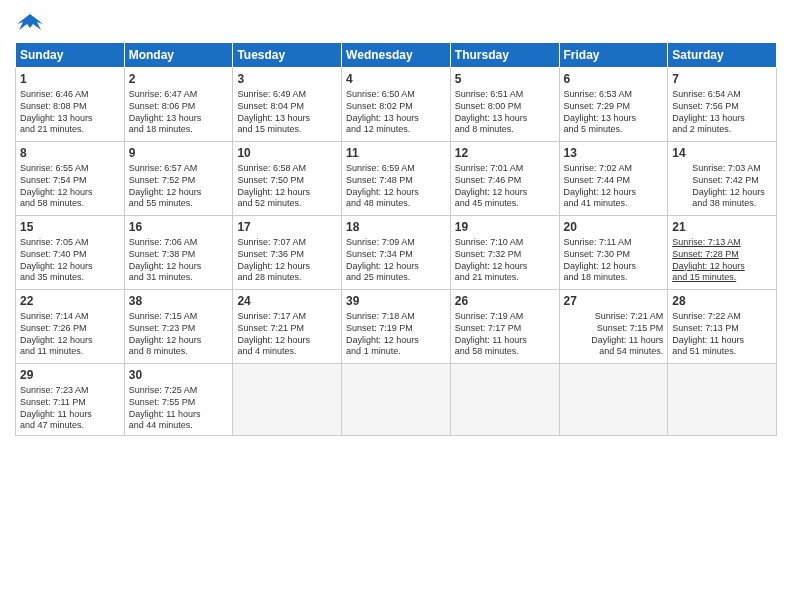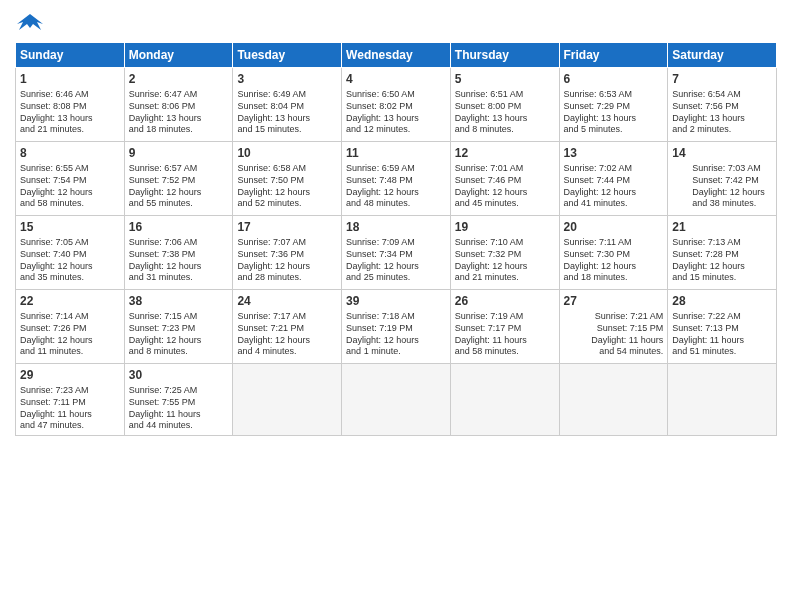--- a/index.html
+++ b/index.html
@@ -256,21 +256,21 @@
           </td>
           <td>
             <span class="day-num">20</span>
             <div class="day-info" style="white-space: pre-line;">Sunrise: 7:11 AM
 Sunset: 7:30 PM
 Daylight: 12 hours
 and 18 minutes.</div>
           </td>
           <td>
             <span class="day-num">21</span>
-            <div class="day-info" style="white-space: pre-line;">Sunrise: 7:13 AM
+            <div class="day-info" style="white-space: pre-line; text-decoration: underline;">Sunrise: 7:13 AM
 Sunset: 7:28 PM
 Daylight: 12 hours
 and 15 minutes.</div>
           </td>
         </tr>
         <tr>
           <td>
             <span class="day-num">22</span>
             <div class="day-info" style="white-space: pre-line;">Sunrise: 7:14 AM
 Sunset: 7:26 PM

